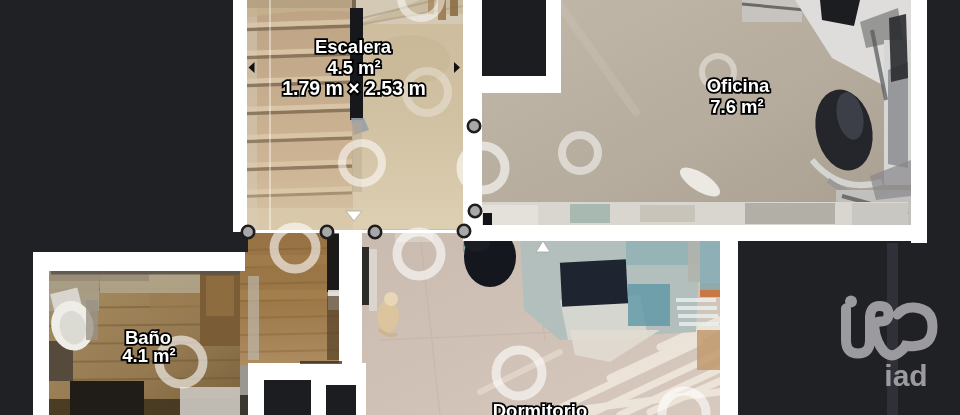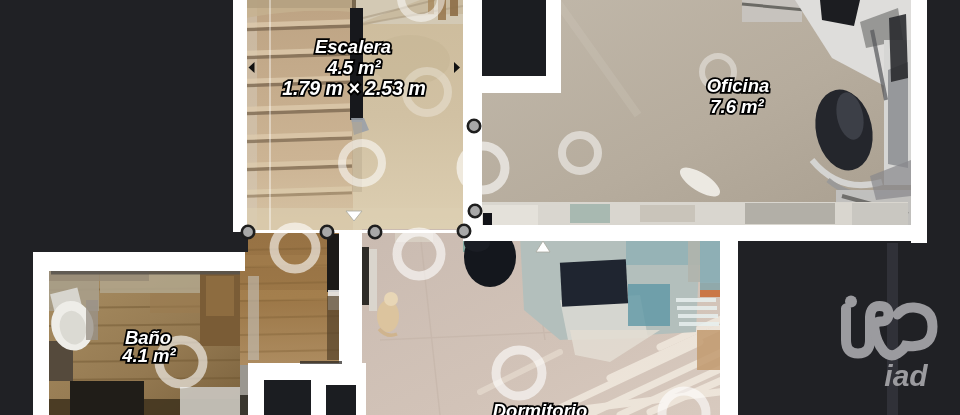--- a/index.html
+++ b/index.html
@@ -1,16 +1,16 @@
 <!DOCTYPE html>
 <html><head>
 <meta charset="utf-8">
 <style>
 html,body{margin:0;padding:0;background:#202125;}
-#stage{position:relative;width:960px;height:415px;overflow:hidden;background:#202125;font-family:"Liberation Sans",sans-serif;font-style:italic;}
+#stage{position:relative;width:960px;height:415px;overflow:hidden;background:#202125;font-family:"Liberation Sans",sans-serif;}
 </style>
 </head>
 <body>
 <div id="stage">
 <svg width="960" height="415" viewBox="0 0 960 415">
 <defs>
 <linearGradient id="gStairL" x1="0" y1="0" x2="0" y2="1">
  <stop offset="0" stop-color="#bda383"></stop>
           <stop offset="0.7" stop-color="#ccb494"></stop>
           <stop offset="1" stop-color="#d6c3a4"></stop>

